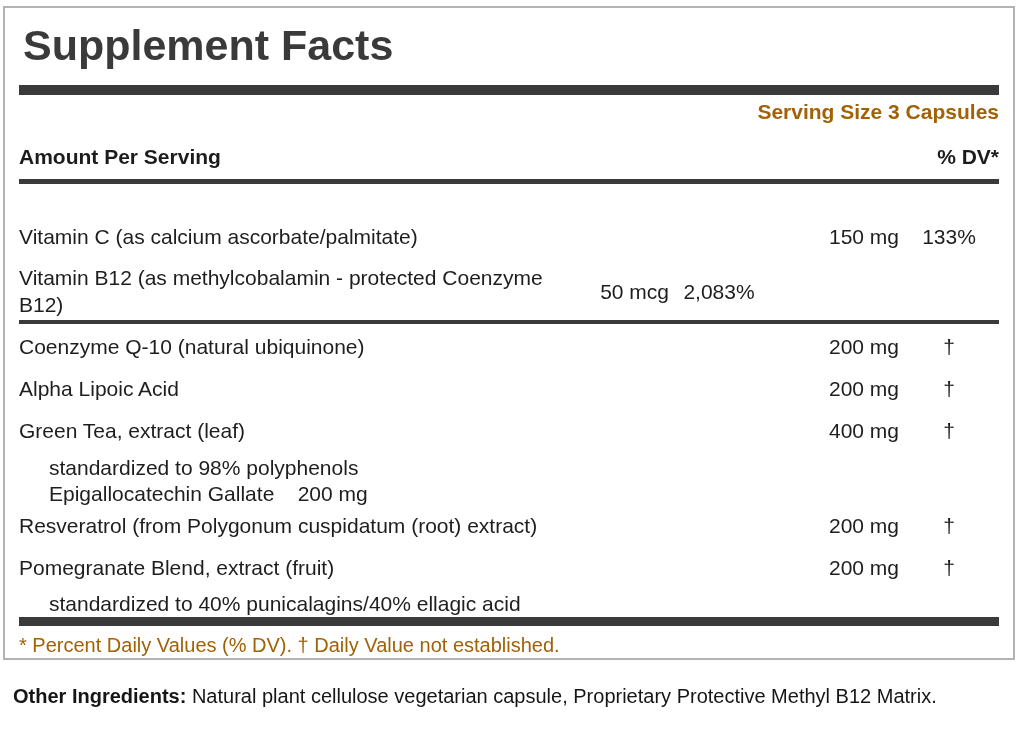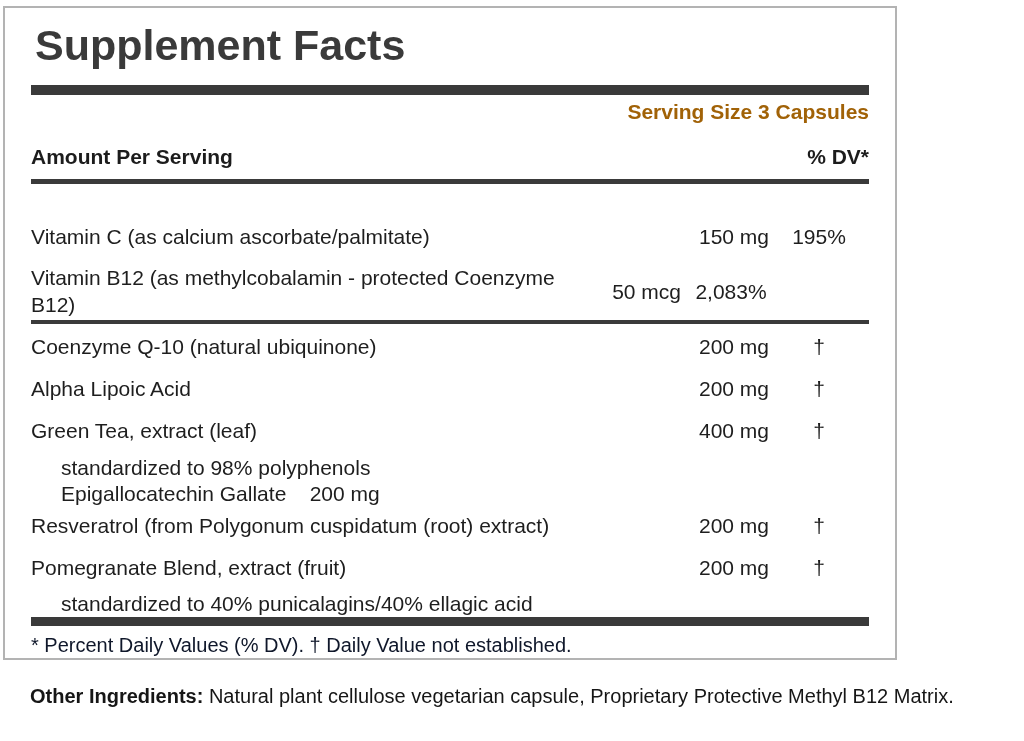--- a/index.html
+++ b/index.html
@@ -7,25 +7,25 @@
     width: 1024px; height: 741px;
     background: #ffffff;
     font-family: "Liberation Sans", sans-serif;
     color: #1e1e1e;
     position: relative;
     overflow: hidden;
   }
   .panel {
     position: absolute;
     left: 3px; top: 6px;
-    width: 894px; height: 654px;
+    width: 1012px; height: 654px;
     border: 2px solid #b3b3b3;
     box-sizing: border-box;
     background: #ffffff;
-    padding: 0 26px;
+    padding: 0 14px;
   }
   .title {
     margin: 14px 0 0 4px;
     font-size: 43px;
     font-weight: bold;
     line-height: 46px;
     color: #3a3a3a;
     letter-spacing: 0px;
   }
   .rule { background: #3a3a3a; }
@@ -71,25 +71,25 @@
     padding-left: 30px;
     white-space: pre-wrap;
   }
   .sub-group { margin-top: 9px; }
   .sub-last { margin-top: 8px; }
   .row-tight { margin-bottom: 0; }
   .footnote {
     margin-top: 7px;
     font-size: 20px;
     line-height: 24px;
-    color: #0f172a;
+    color: #a16207;
   }
   .other {
     position: absolute;
-    left: 30px; top: 678px;
+    left: 13px; top: 678px;
     width: 960px;
     font-size: 20px;
     line-height: 37px;
     color: #161616;
   }
   .other .lbl { font-weight: bold; }
 </style>
 </head>
 <body>
 
@@ -106,21 +106,21 @@
     <span>% DV*</span>
   </div>
 
   <div class="rule rule-mid"></div>
 
   <div class="rows">
 
     <div class="row">
       <span class="name">Vitamin C (as calcium ascorbate/palmitate)</span>
       <span class="amt">150 mg</span>
-      <span class="dv">195%</span>
+      <span class="dv">133%</span>
     </div>
 
     <div class="row two-line">
       <span class="name">Vitamin B12 (as methylcobalamin - protected Coenzyme B12)</span>
       <span class="amt">50 mcg</span>
       <span class="dv">2,083%</span>
     </div>
 
     <div class="rule rule-row"></div>
 

